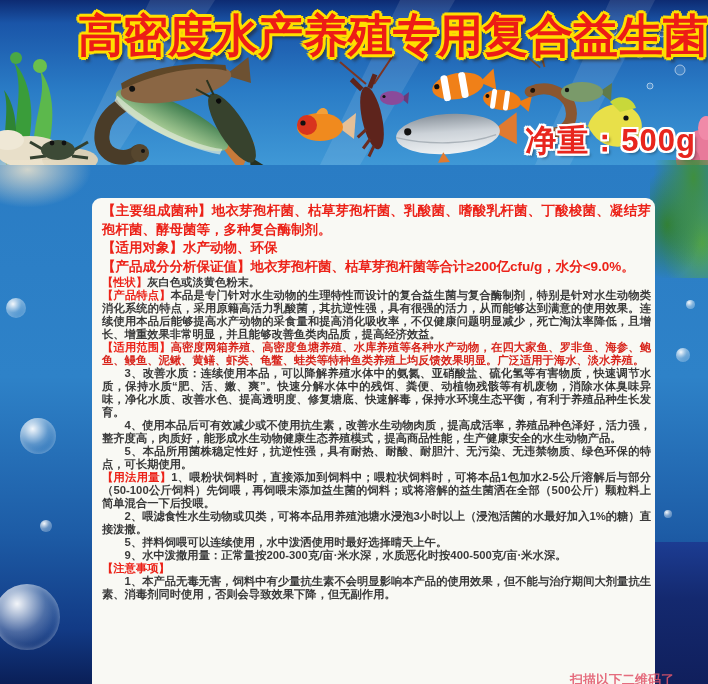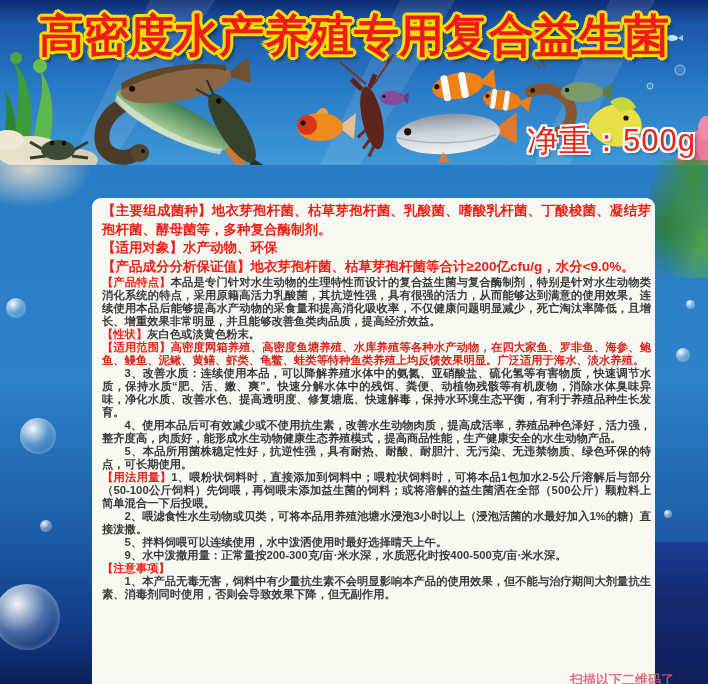--- a/index.html
+++ b/index.html
@@ -4,30 +4,30 @@
 <style>
   html,body{margin:0;padding:0;background:#222;}
   .stage{
     position:relative;width:708px;height:684px;overflow:hidden;
     font-family:"Liberation Sans","DejaVu Sans",sans-serif;
     background:linear-gradient(180deg,#0b2a6e 0%,#1b5fae 6%,#2a7cc4 24%,#2e82c8 55%,#1d5ca6 78%,#123a85 92%,#0a1f57 100%);
   }
   
   .photo{position:absolute;left:0;top:0;width:708px;height:165px;}
   .title{
-    position:absolute;left:0;top:6px;width:708px;text-align:center;
+    position:absolute;left:0;top:6px;width:708px;text-align:right;
     font-size:45px;font-weight:900;white-space:nowrap;letter-spacing:0;
     color:#ed1c16;
     text-shadow:-2px -2px 0 #ffdf00,2px -2px 0 #ffdf00,-2px 2px 0 #ffdf00,2px 2px 0 #ffdf00,
                  0 -3px 0 #ffdf00,0 3px 0 #ffdf00,-3px 0 0 #ffdf00,3px 0 0 #ffdf00,
                  4px 5px 3px rgba(40,20,0,.45);
   }
   .netweight{
     position:absolute;right:12px;top:120px;
-    font-size:31px;font-weight:400;color:#e8251d;letter-spacing:1px;
+    font-size:31px;font-weight:700;color:#e8251d;letter-spacing:1px;
     text-shadow:-2px -2px 0 #fff,2px -2px 0 #fff,-2px 2px 0 #fff,2px 2px 0 #fff,
                  0 -2px 0 #fff,0 2px 0 #fff,-2px 0 0 #fff,2px 0 0 #fff,
                  3px 3px 3px rgba(0,0,0,.4);
     margin-left:40px;
   }
   
   .plant-right{position:absolute;left:650px;top:160px;width:58px;height:118px;
     background:radial-gradient(ellipse at 75% 15%,#3f8f3f 0%,rgba(30,90,45,0) 65%),
                radial-gradient(ellipse at 30% 55%,#2f7d35 0%,rgba(20,80,40,0) 60%),
                radial-gradient(ellipse at 90% 70%,#57a84a 0%,rgba(20,80,40,0) 55%);}
@@ -231,22 +231,22 @@
   <div class="bubble b6"></div>
   <div class="bubble b7"></div>
 
   <div class="panel">
     <div class="content">
 
       <p class="sA"><span>【主要组成菌种】</span><span>地衣芽孢杆菌、枯草芽孢杆菌、乳酸菌、嗜酸乳杆菌、丁酸梭菌、凝结芽孢杆菌、酵母菌等，多种复合酶制剂。</span></p>
       <p class="sA"><span>【适用对象】</span><span>水产动物、环保</span></p>
       <p class="sA"><span>【产品成分分析保证值】</span><span>地衣芽孢杆菌、枯草芽孢杆菌等合计≥200亿cfu/g，水分&lt;9.0%。</span></p>
 
+      <p class="pB"><span class="lbl">【性状】</span><span>灰白色或淡黄色粉末。</span></p>
       <p class="pB"><span class="lbl">【产品特点】</span><span>本品是专门针对水生动物的生理特性而设计的复合益生菌与复合酶制剂，特别是针对水生动物类消化系统的特点，采用原籍高活力乳酸菌，其抗逆性强，具有很强的活力，从而能够达到满意的使用效果。连续使用本品后能够提高水产动物的采食量和提高消化吸收率，不仅健康问题明显减少，死亡淘汰率降低，且增长、增重效果非常明显，并且能够改善鱼类肉品质，提高经济效益。</span></p>
-      <p class="pB"><span class="lbl">【性状】</span><span>灰白色或淡黄色粉末。</span></p>
       <p class="pB"><span class="lbl">【适用范围】</span><span class="redtext">高密度网箱养殖、高密度鱼塘养殖、水库养殖等各种水产动物，在四大家鱼、罗非鱼、海参、鲍鱼、鳗鱼、泥鳅、黄鳝、虾类、龟鳖、蛙类等特种鱼类养殖上均反馈效果明显。广泛适用于海水、淡水养殖。</span></p>
 
       <p class="pB ind">3、改善水质：连续使用本品，可以降解养殖水体中的氨氮、亚硝酸盐、硫化氢等有害物质，快速调节水质，保持水质“肥、活、嫩、爽”。快速分解水体中的残饵、粪便、动植物残骸等有机废物，消除水体臭味异味，净化水质、改善水色、提高透明度、修复塘底、快速解毒，保持水环境生态平衡，有利于养殖品种生长发育。</p>
       <p class="pB ind">4、使用本品后可有效减少或不使用抗生素，改善水生动物肉质，提高成活率，养殖品种色泽好，活力强，整齐度高，肉质好，能形成水生动物健康生态养殖模式，提高商品性能，生产健康安全的水生动物产品。</p>
       <p class="pB ind">5、本品所用菌株稳定性好，抗逆性强，具有耐热、耐酸、耐胆汁、无污染、无违禁物质、绿色环保的特点，可长期使用。</p>
 
       <p class="pB wide"><span class="lbl">【用法用量】</span><span>1、喂粉状饲料时，直接添加到饲料中；喂粒状饲料时，可将本品1包加水2-5公斤溶解后与部分（50-100公斤饲料）先饲喂，再饲喂未添加益生菌的饲料；或将溶解的益生菌洒在全部（500公斤）颗粒料上简单混合一下后投喂。</span></p>
       <p class="pB ind wide">2、喂滤食性水生动物或贝类，可将本品用养殖池塘水浸泡3小时以上（浸泡活菌的水最好加入1%的糖）直接泼撒。</p>
       <p class="pB ind">5、拌料饲喂可以连续使用，水中泼洒使用时最好选择晴天上午。</p>
       <p class="pB ind">9、水中泼撒用量：正常量按200-300克/亩·米水深，水质恶化时按400-500克/亩·米水深。</p>

